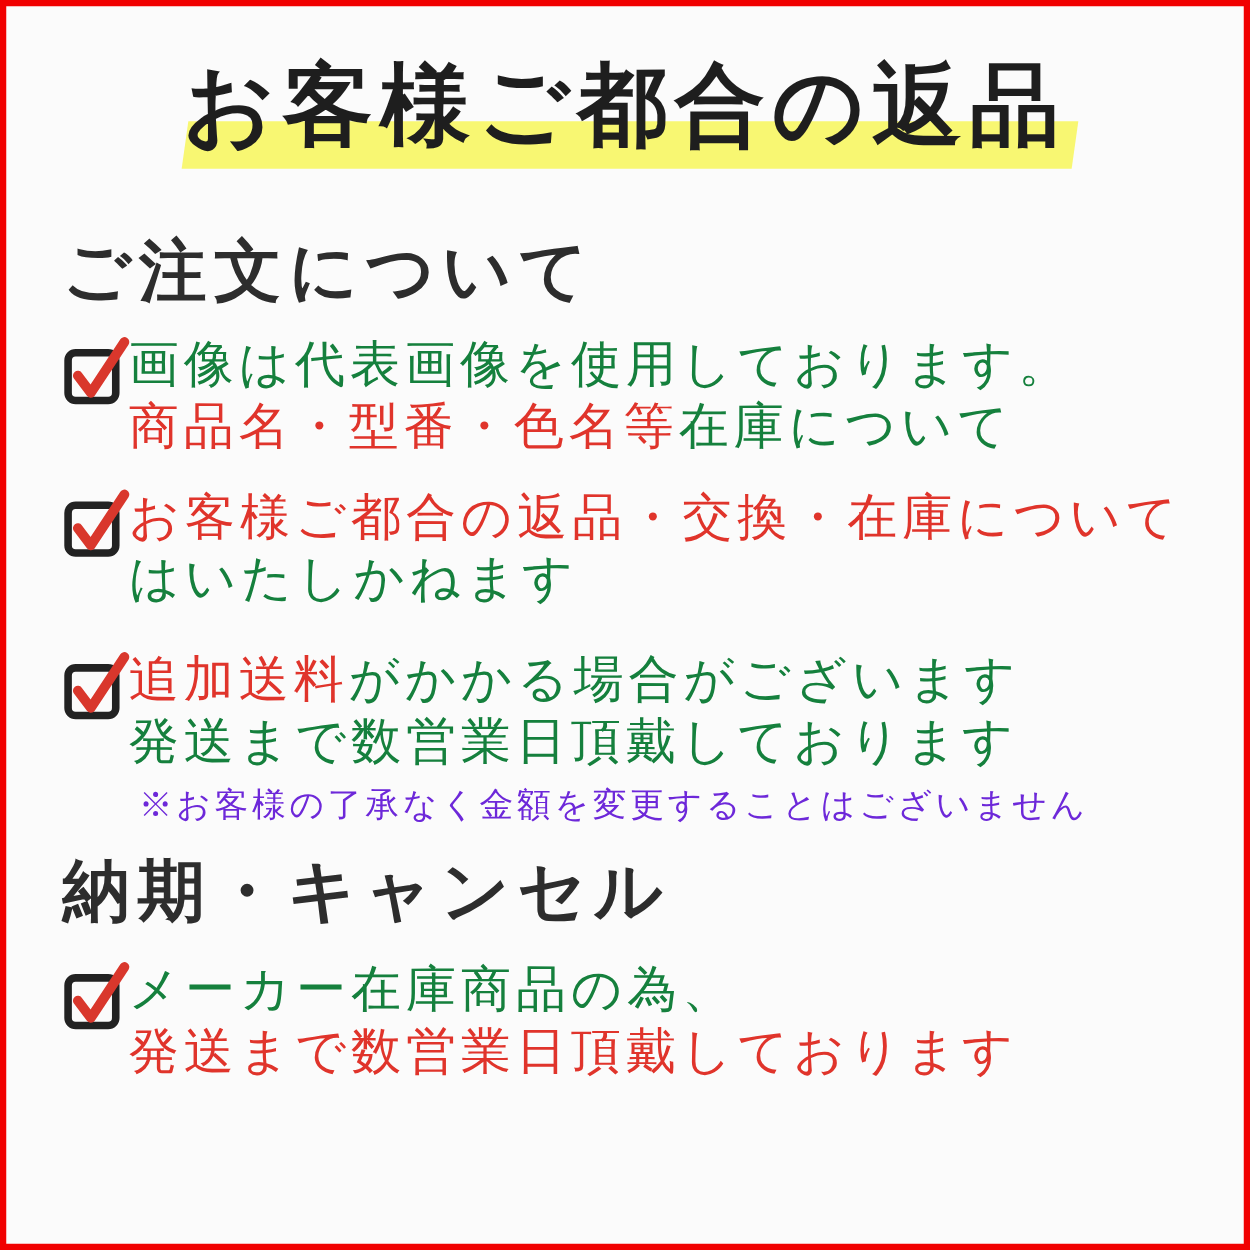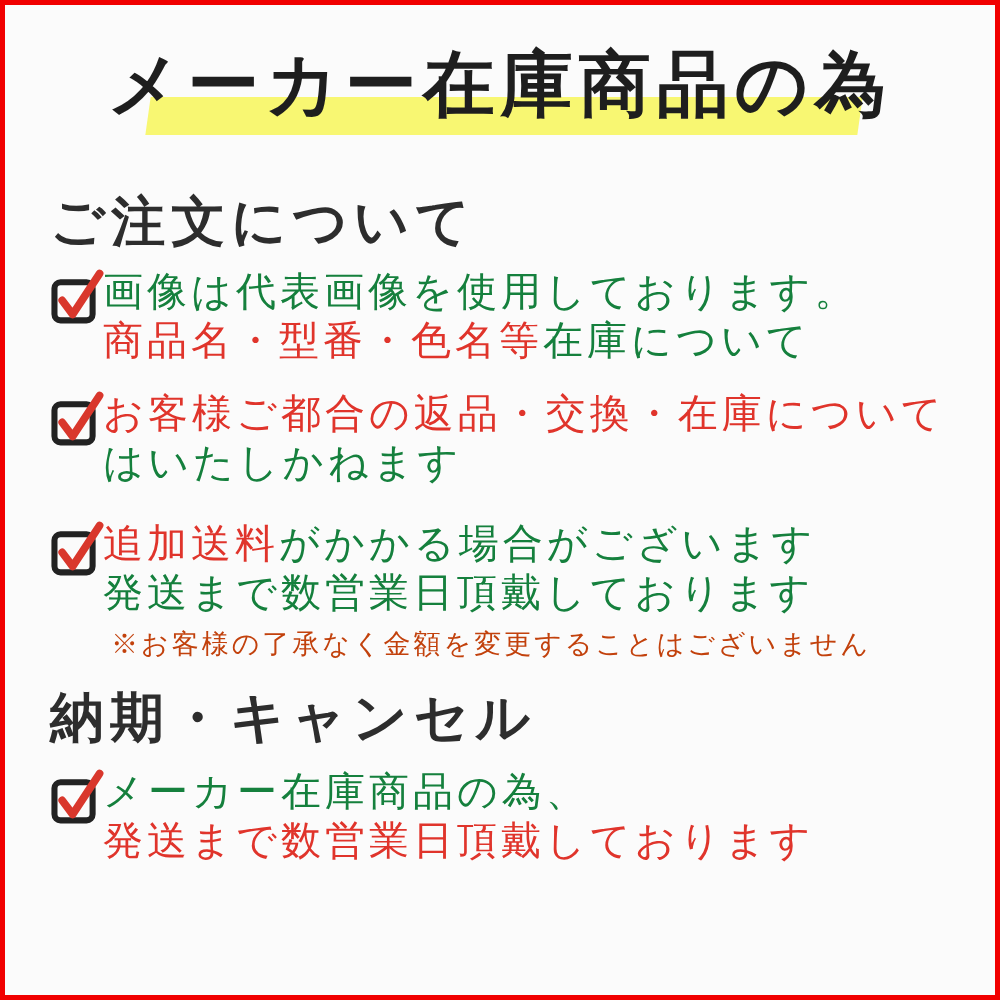--- a/index.html
+++ b/index.html
@@ -42,20 +42,21 @@
   
   .section-heading {
     position: absolute;
     left: 45px;
     font-size: 54px;
     font-weight: 700;
     letter-spacing: 6px;
     color: #2d2d2d;
     white-space: nowrap;
     line-height: 1.15;
+    font-family: Liberation Mono, monospace;
   }
   
   .item {
     position: absolute;
     left: 46px;
     display: flex;
     align-items: flex-start;
   }
   .cb {
     flex: 0 0 52px;
@@ -69,34 +70,34 @@
     letter-spacing: 4px;
     line-height: 49px;
     white-space: nowrap;
   }
   .seg.dark { color: #15803d; }
   .seg.red  { color: #e0342b; }
   .note-line {
     font-size: 27px;
     letter-spacing: 3px;
     line-height: 34px;
-    color: #c2410c;
+    color: #6d28d9;
     padding-left: 8px;
     margin-top: 10px;
     white-space: nowrap;
   }
 </style>
 </head>
 <body>
 
 <div class="page">
 
   <div class="title-wrap">
     <div class="title-highlight"></div>
-    <div class="title-text">メーカー在庫商品の為</div>
+    <div class="title-text">お客様ご都合の返品</div>
   </div>
 
   <div class="section-heading" style="top:186px">ご注文について</div>
 
   <div class="item" style="top:262px">
     <span class="cb">
       <svg width="52" height="56" viewBox="0 0 60 62">
         <rect x="4" y="14" width="44" height="44" rx="7" fill="none" stroke="#222222" stroke-width="7"></rect>
         <path d="M13 35 L25 51 L56 4" fill="none" stroke="#d9372c" stroke-width="9" stroke-linecap="round" stroke-linejoin="round"></path>
       </svg>

